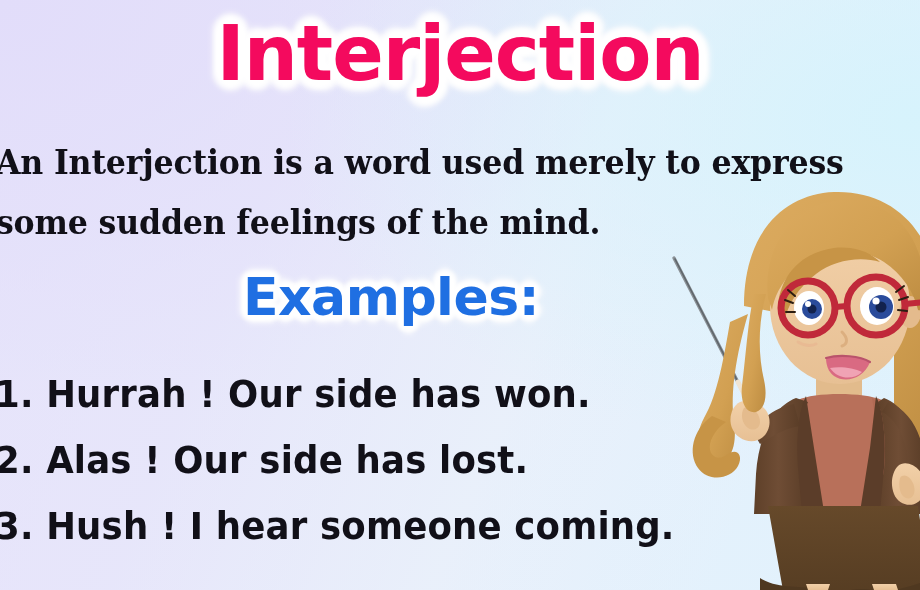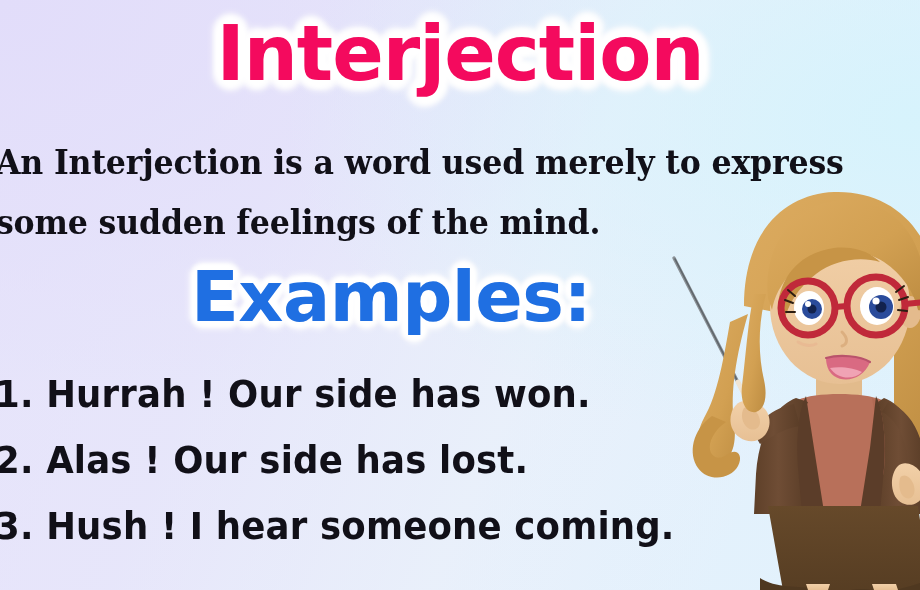--- a/index.html
+++ b/index.html
@@ -61,21 +61,21 @@
 
   
   #examples-heading {
     position:absolute;
     left:0; right:0;
     top:262px;
     text-align:center;
     padding-right:138px;
     font-family:"DejaVu Sans", sans-serif;
     font-weight:700;
-    font-size:70px;
+    font-size:52px;
     line-height:70px;
     color:#1f6fe2;
     letter-spacing:-0.5px;
     text-shadow:
       0 0 1px #fff,
       -5px 0 5px #fff, 5px 0 5px #fff, 0 -5px 5px #fff, 0 5px 5px #fff,
       -4px -4px 4px #fff, 4px -4px 4px #fff, -4px 4px 4px #fff, 4px 4px 4px #fff,
       -7px 0 7px #fff, 7px 0 7px #fff, 0 -7px 7px #fff, 0 7px 7px #fff,
       0 0 10px #fff;
     white-space:nowrap;

